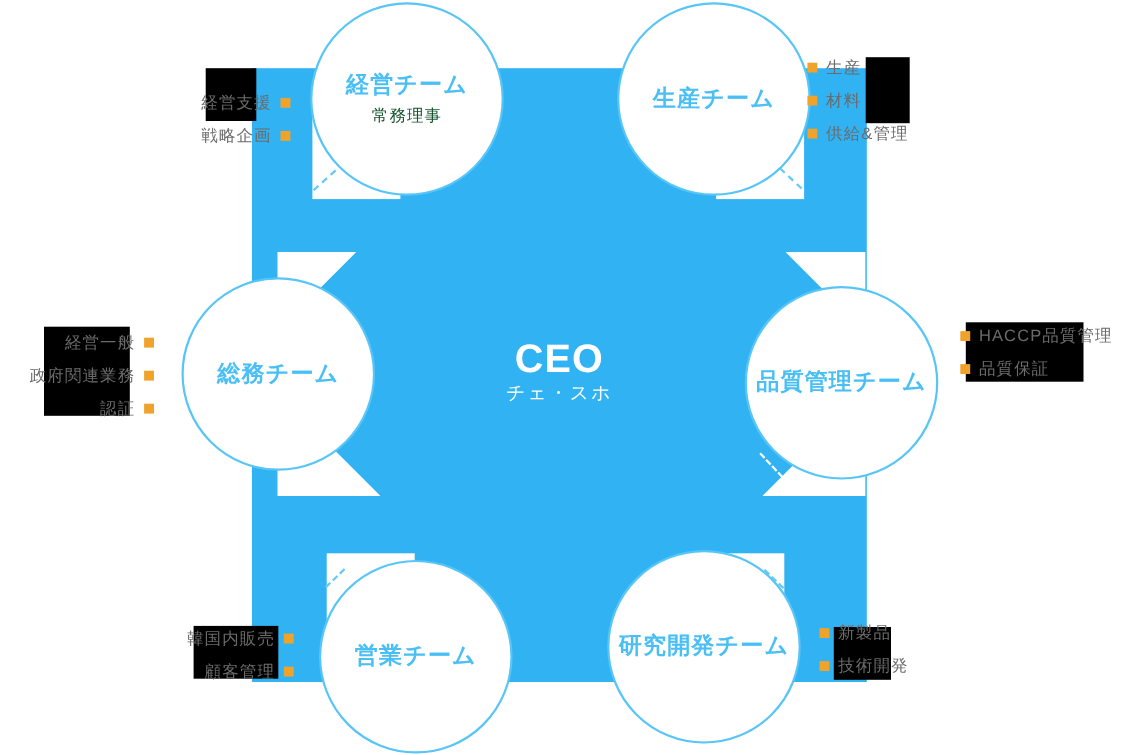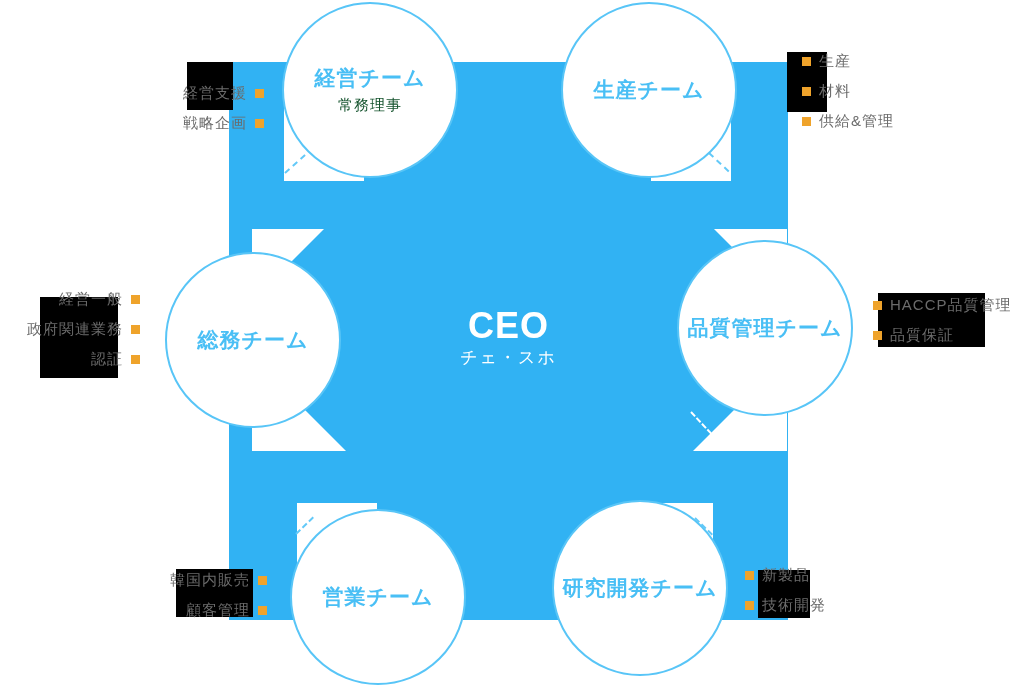--- a/index.html
+++ b/index.html
@@ -40,21 +40,21 @@
     position:absolute;width:176px;height:176px;border-radius:50%;
     background:#ffffff;border:2px solid #58C5F7;box-sizing:border-box;
     display:flex;flex-direction:column;align-items:center;justify-content:center;
     z-index:4;text-align:center;
   }
   .tname{color:#49BFF5;font-size:21px;font-weight:bold;letter-spacing:1px;line-height:1.2;}
   .tsub{color:#14532d;font-size:15px;margin-top:5px;letter-spacing:1px;}
   .c-tl{left:282px;top:2px;}
   .c-tr{left:561px;top:2px;}
   .c-l{left:165px;top:252px;}
-  .c-r{left:677px;top:240px;align-items:center;}
+  .c-r{left:677px;top:260px;align-items:center;}
   .c-bl{left:290px;top:509px;}
   .c-br{left:552px;top:500px;text-align:right;}
 
   
   .ceo{
     position:absolute;left:229px;top:306px;width:559px;
     text-align:center;color:#ffffff;z-index:5;
   }
   .ceo-title{font-size:36px;font-weight:bold;line-height:1.1;letter-spacing:1px;}
   .ceo-name{font-size:17px;margin-top:0;letter-spacing:2px;}
@@ -70,22 +70,22 @@
 
   
   .duties{position:absolute;display:flex;flex-direction:column;z-index:6;}
   .duty{display:flex;align-items:center;height:30px;font-size:15px;color:#6b6b6b;letter-spacing:1px;white-space:nowrap;}
   .duties.rside{align-items:flex-end;}
   .duties.lside{align-items:flex-start;}
   .bullet{width:9px;height:9px;background:#EFA32B;flex:none;}
   .rside .bullet{margin-left:8px;}
   .lside .bullet{margin-right:8px;}
   .g1{right:756px;top:60px;margin-top:18px;}
-  .g2{left:802px;top:46px;text-align:center;}
-  .g3{right:880px;top:284px;}
+  .g2{left:734px;top:46px;text-align:center;}
+  .g3{right:880px;top:296px;}
   .g4{left:873px;top:290px;}
   .g5{right:753px;top:565px;}
   .g6{left:745px;top:560px;}
 </style>
 </head>
 <body>
 
 <div id="stage">
 
   <div class="sq"></div>

